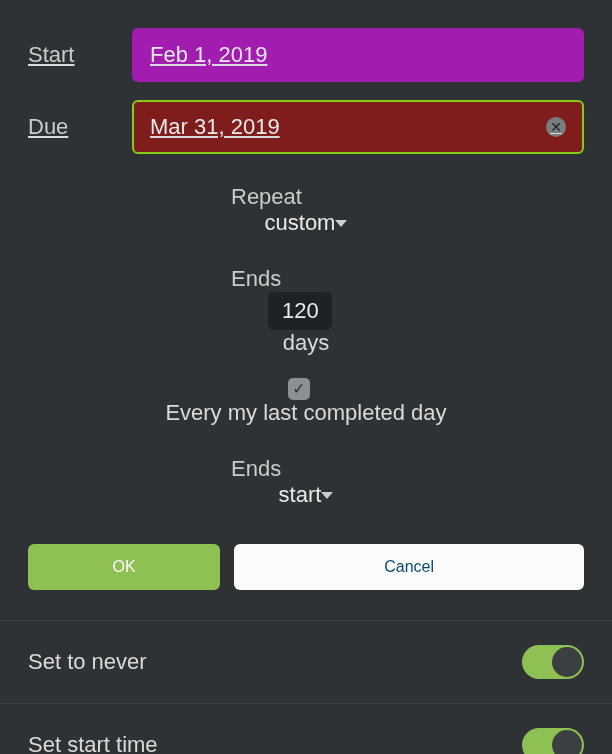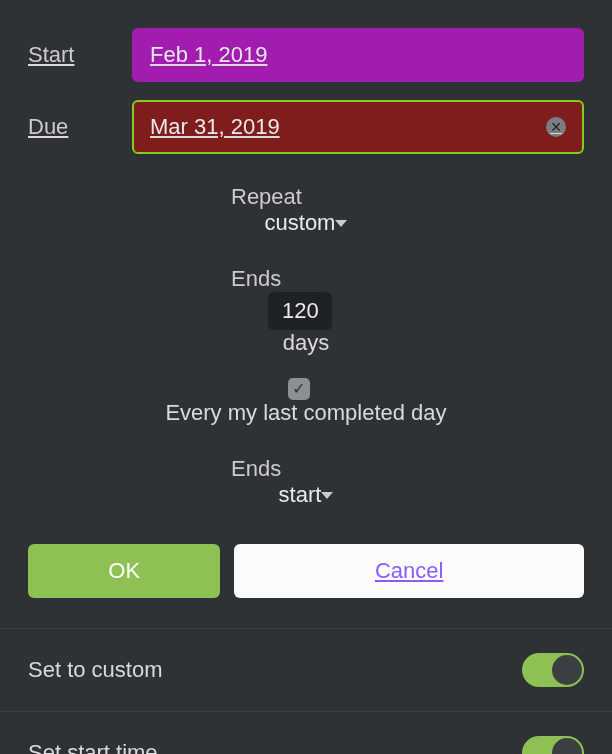--- a/index.html
+++ b/index.html
@@ -95,33 +95,32 @@
     display: flex;
     gap: 14px;
     margin-top: 36px;
     margin-bottom: 30px;
   }
   .btn {
     flex: 1;
     padding: 14px 0;
     border-radius: 6px;
     text-align: center;
-    font-size: 22px;
+    font-size: 16px;
     cursor: pointer;
     user-select: none;
   }
   .btn-ok {
     background: #8fc053;
     color: #fff;
     flex: 0.55;
   }
   .btn-white {
     background: #fafbfa;
-    color: #8b5cf6;
-    text-decoration: underline;
+    color: #0c4a6e;
   }
   .toggle-row {
     display: flex;
     align-items: center;
     justify-content: space-between;
     padding: 24px 28px;
     border-top: 1px solid #3e4143;
   }
   .toggle {
     width: 62px; height: 34px;
@@ -192,21 +191,21 @@
   </div>
 
   <div class="buttons">
     <div class="btn btn-ok">OK</div>
     <div class="btn btn-white">Cancel</div>
   </div>
 
 </div>
 
 <div class="toggle-row">
-  <span>Set to custom</span>
+  <span>Set to never</span>
   <div class="toggle on">
       <div class="knob"></div>
     </div>
 </div>
 
 <div class="toggle-row">
   <span>Set start time</span>
   <div class="toggle on">
       <div class="knob"></div>
     </div>

